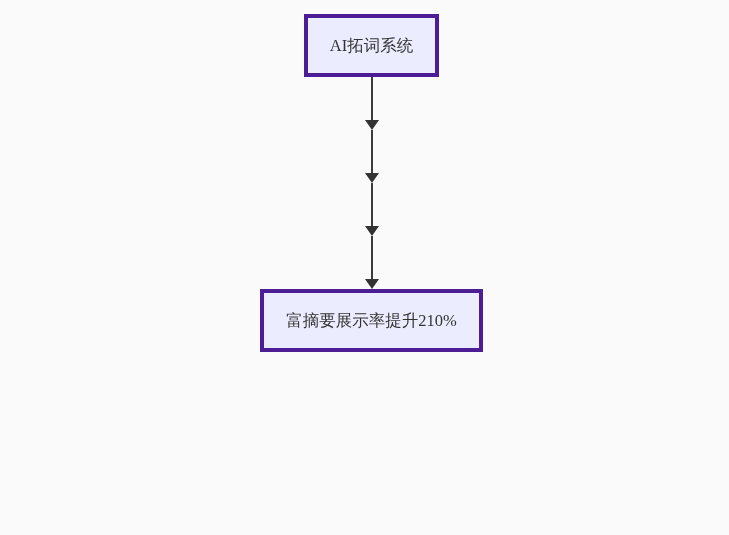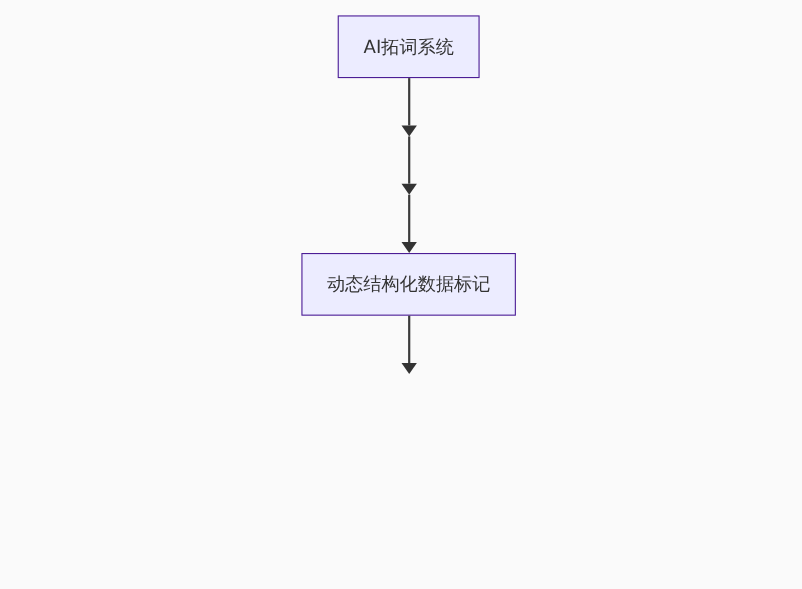--- a/index.html
+++ b/index.html
@@ -18,32 +18,33 @@
     height: 535px;
     display: flex;
     flex-direction: column;
     align-items: center;
     padding-top: 14px;
     box-sizing: border-box;
     transform: translateX(7px);
   }
   .node {
     background: #ECECFF;
-    border: 1px solid #4c1d95;
+    border: 4px solid #4c1d95;
     color: #333333;
     font-size: 16.5px;
     line-height: 21px;
     padding: 17px 22px;
     box-sizing: border-box;
     min-height: 56px;
     display: flex;
     align-items: center;
     justify-content: center;
     white-space: nowrap;
     text-align: center;
+    font-family: Liberation Serif, serif;
   }
   .edge {
     height: 53px;
     width: 14px;
     display: flex;
     flex-direction: column;
     align-items: center;
   }
   .edge .stem {
     flex: 1;
@@ -77,23 +78,23 @@
     <div class="stem"></div>
     <div class="arrowhead"></div>
   </div>
 
 
   <div class="edge">
     <div class="stem"></div>
     <div class="arrowhead"></div>
   </div>
 
-  <div class="node">
-    <span>动态结构化数据标记</span>
-  </div>
 
   <div class="edge">
     <div class="stem"></div>
     <div class="arrowhead"></div>
   </div>
 
+  <div class="node">
+    <span>富摘要展示率提升210%</span>
+  </div>
 
 </div>
 
 </body></html>

